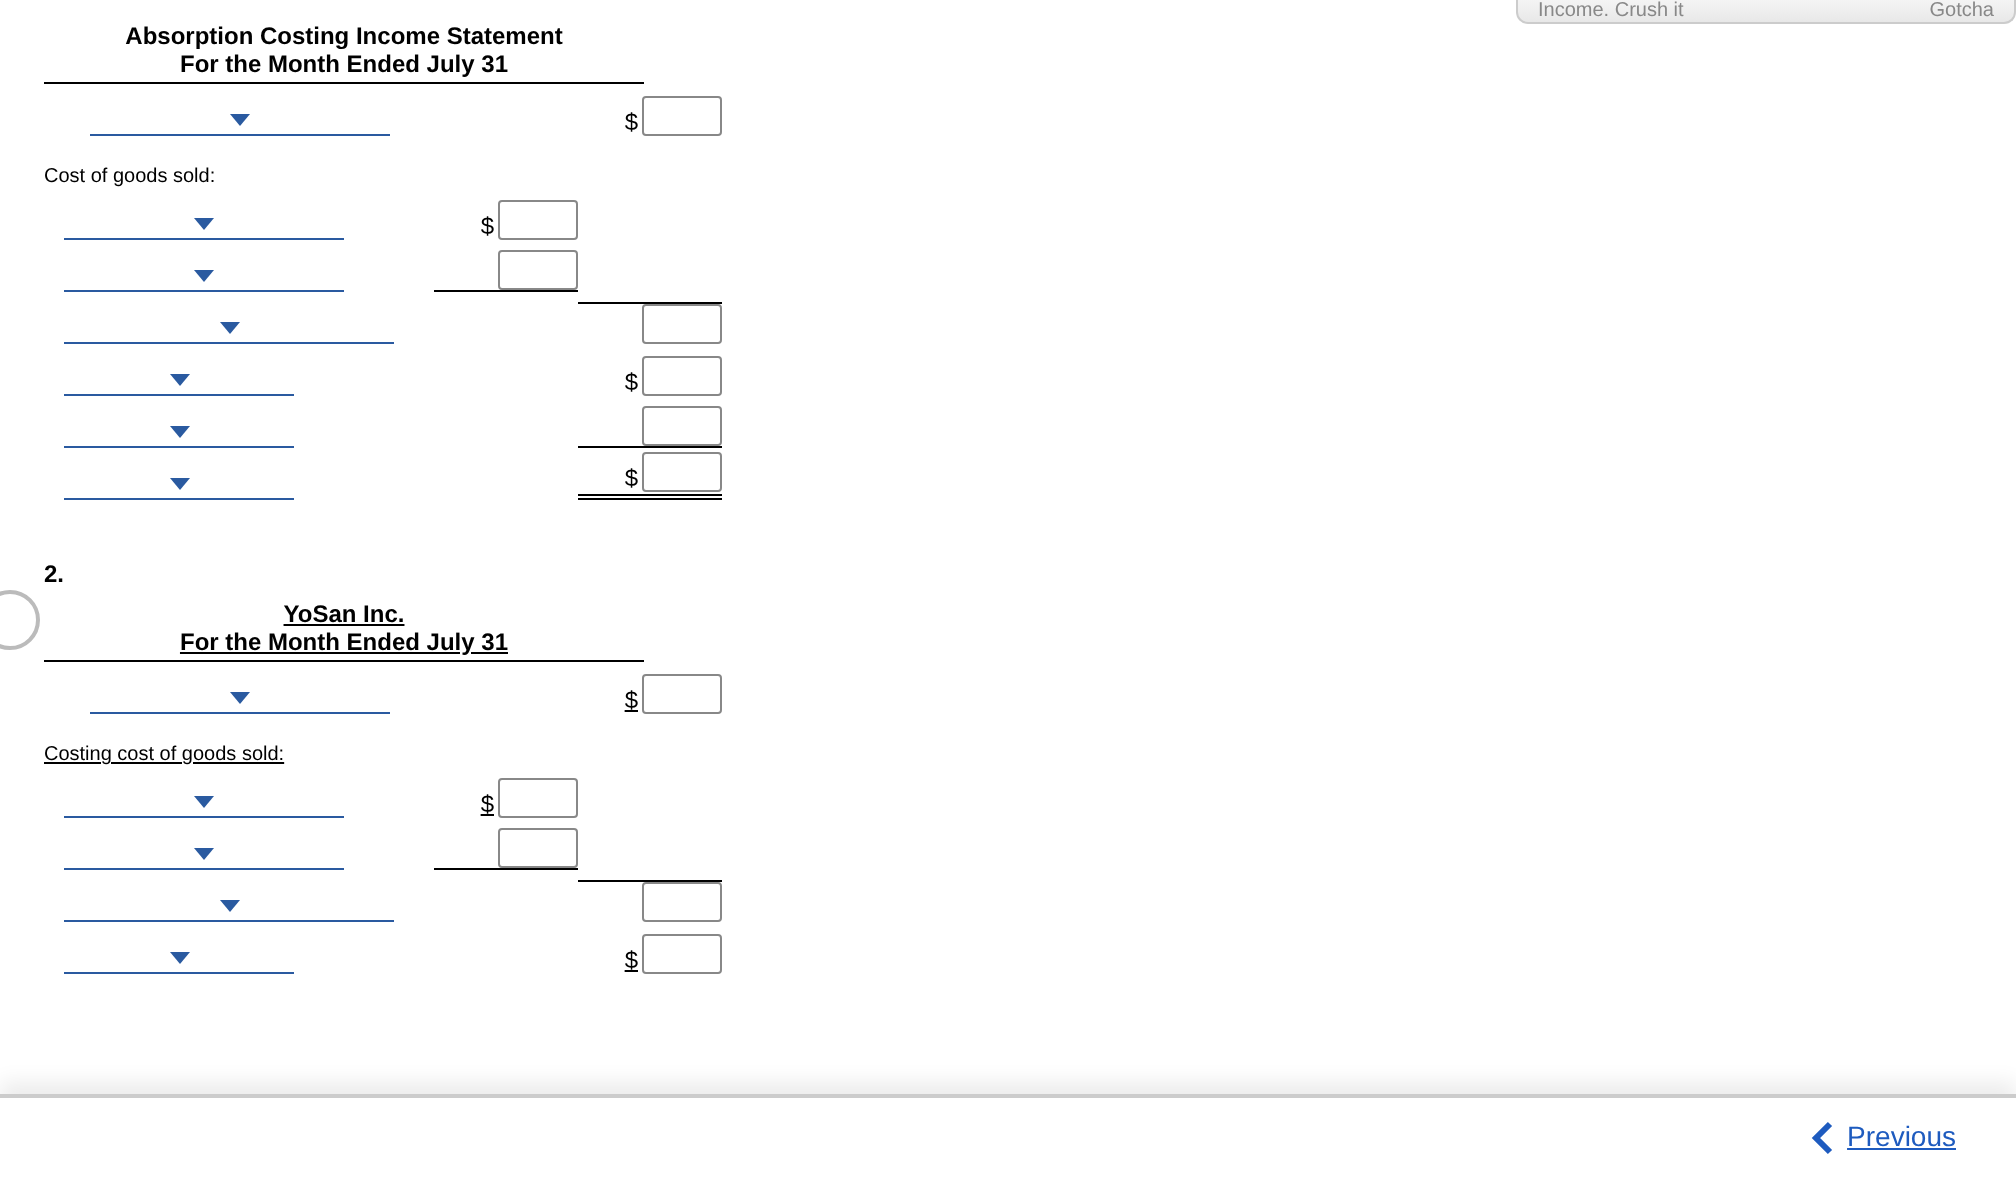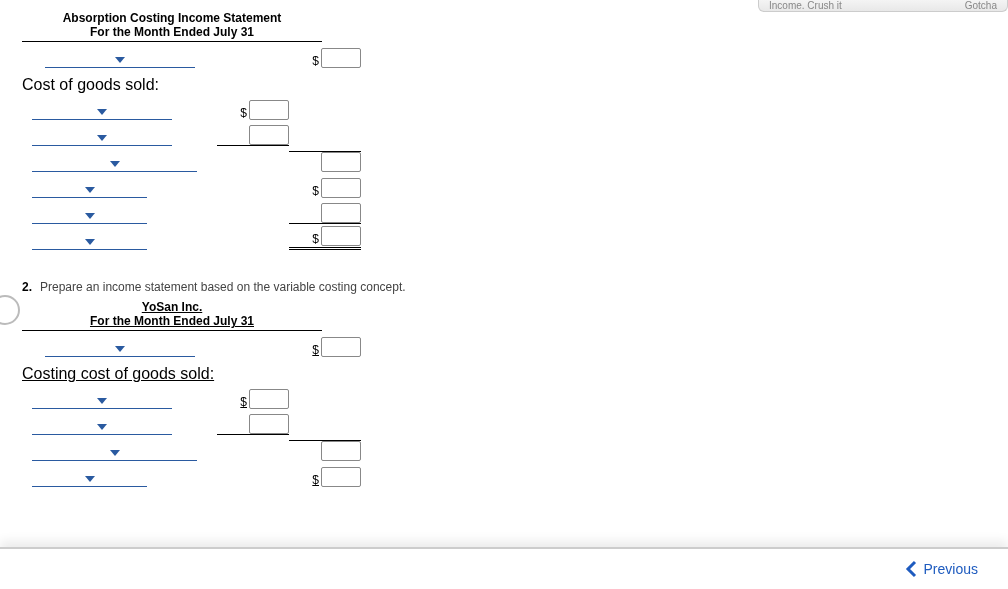--- a/index.html
+++ b/index.html
@@ -49,21 +49,21 @@
   }
   .dd {
     display: inline-flex;
     align-items: flex-end;
     justify-content: center;
     border-bottom: 1px solid #2a5aa0;
     padding-bottom: 2px;
   }
   .dd svg { display:block; }
   .label {
-    font-size: 16px;
+    font-size: 10px;
     color: #000;
   }
   .cur {
     width: 12px;
     text-align: right;
     font-size: 12px;
     padding-bottom: 0px;
   }
   .inp {
     width: 40px;
@@ -105,25 +105,26 @@
     border-top: 2px solid #ccc;
     box-shadow: 0 -6px 10px rgba(0,0,0,0.08);
     display:flex;
     justify-content:flex-end;
     align-items:center;
     padding-right:30px;
     background:#fff;
   }
   .prev-btn {
     display:flex;
-    align-items:center;
+    align-items:flex-start;
     gap:6px;
     color:#1e5bbf;
     font-size:14px;
     cursor:pointer;
+    text-decoration:underline;
   }
   .prev-btn svg { display:block; }
 </style>
 </head>
 <body>
 
 <div class="header-bar">
   <span>Income. Crush it</span>
   <span>Gotcha</span>
 </div>
@@ -240,21 +241,20 @@
       <span class="col2"></span>
       <span class="col3 cell dbl-bot">
         <span class="cur">$</span>
         <input class="inp" style="">
       </span>
     </div>
   </div>
 
   <div class="sec2-intro">
     <span class="num">2.</span>
-    <span>Prepare an income statement based on the variable costing concept.</span>
   </div>
 
   <div style="margin-top:6px;text-decoration:underline;">
     <div class="stmt-title">YoSan Inc.</div>
     <div class="stmt-title stmt-title-row">For the Month Ended July 31</div>
 
     <div class="row">
       <span class="col1" style="display:flex;justify-content:center;">
         <span class="dd" style="width:150px;">
           <svg width="10" height="8">

